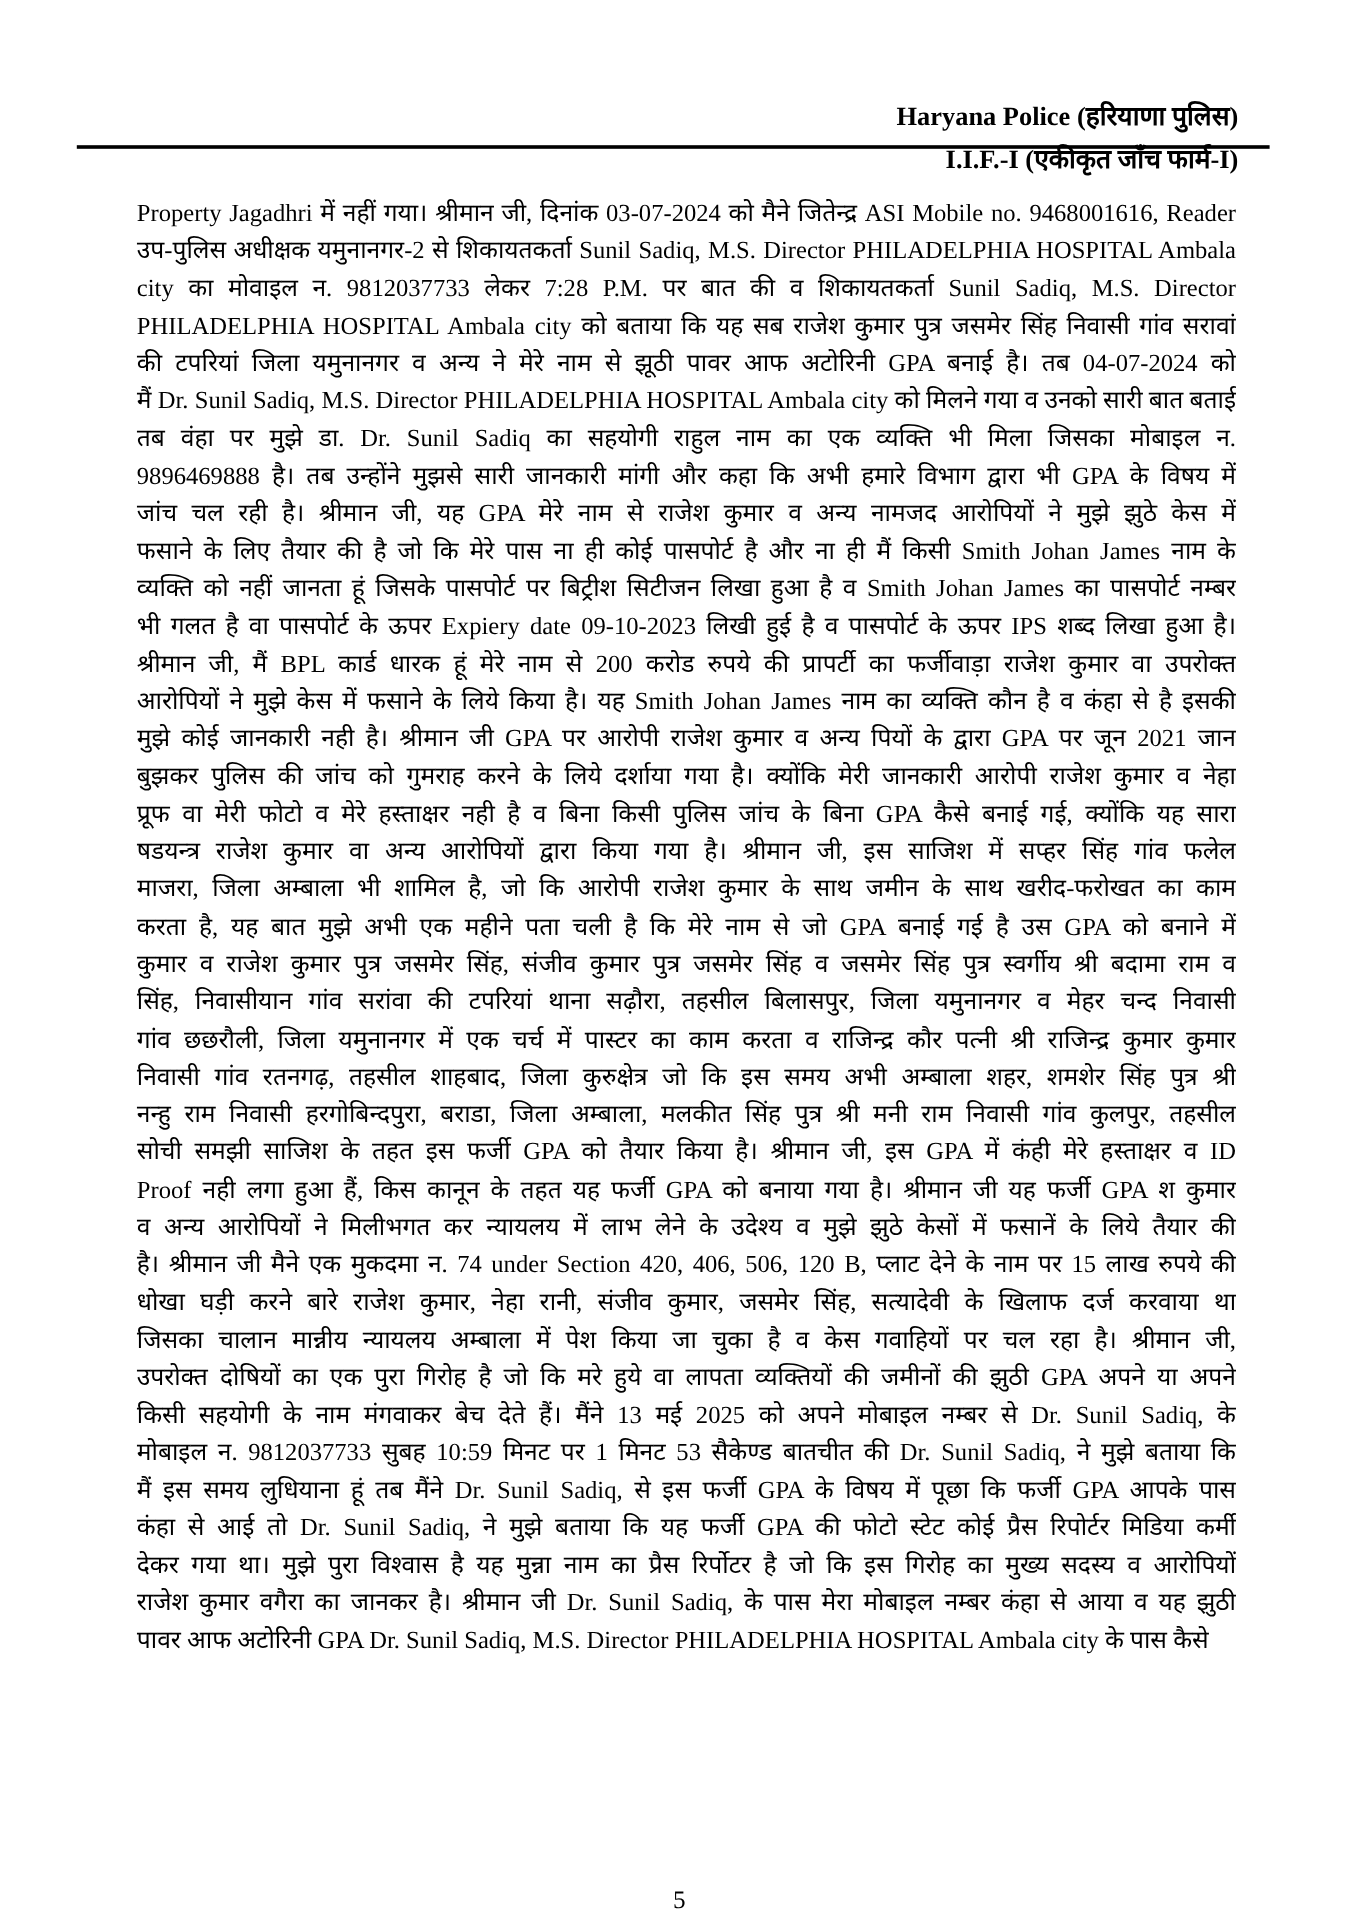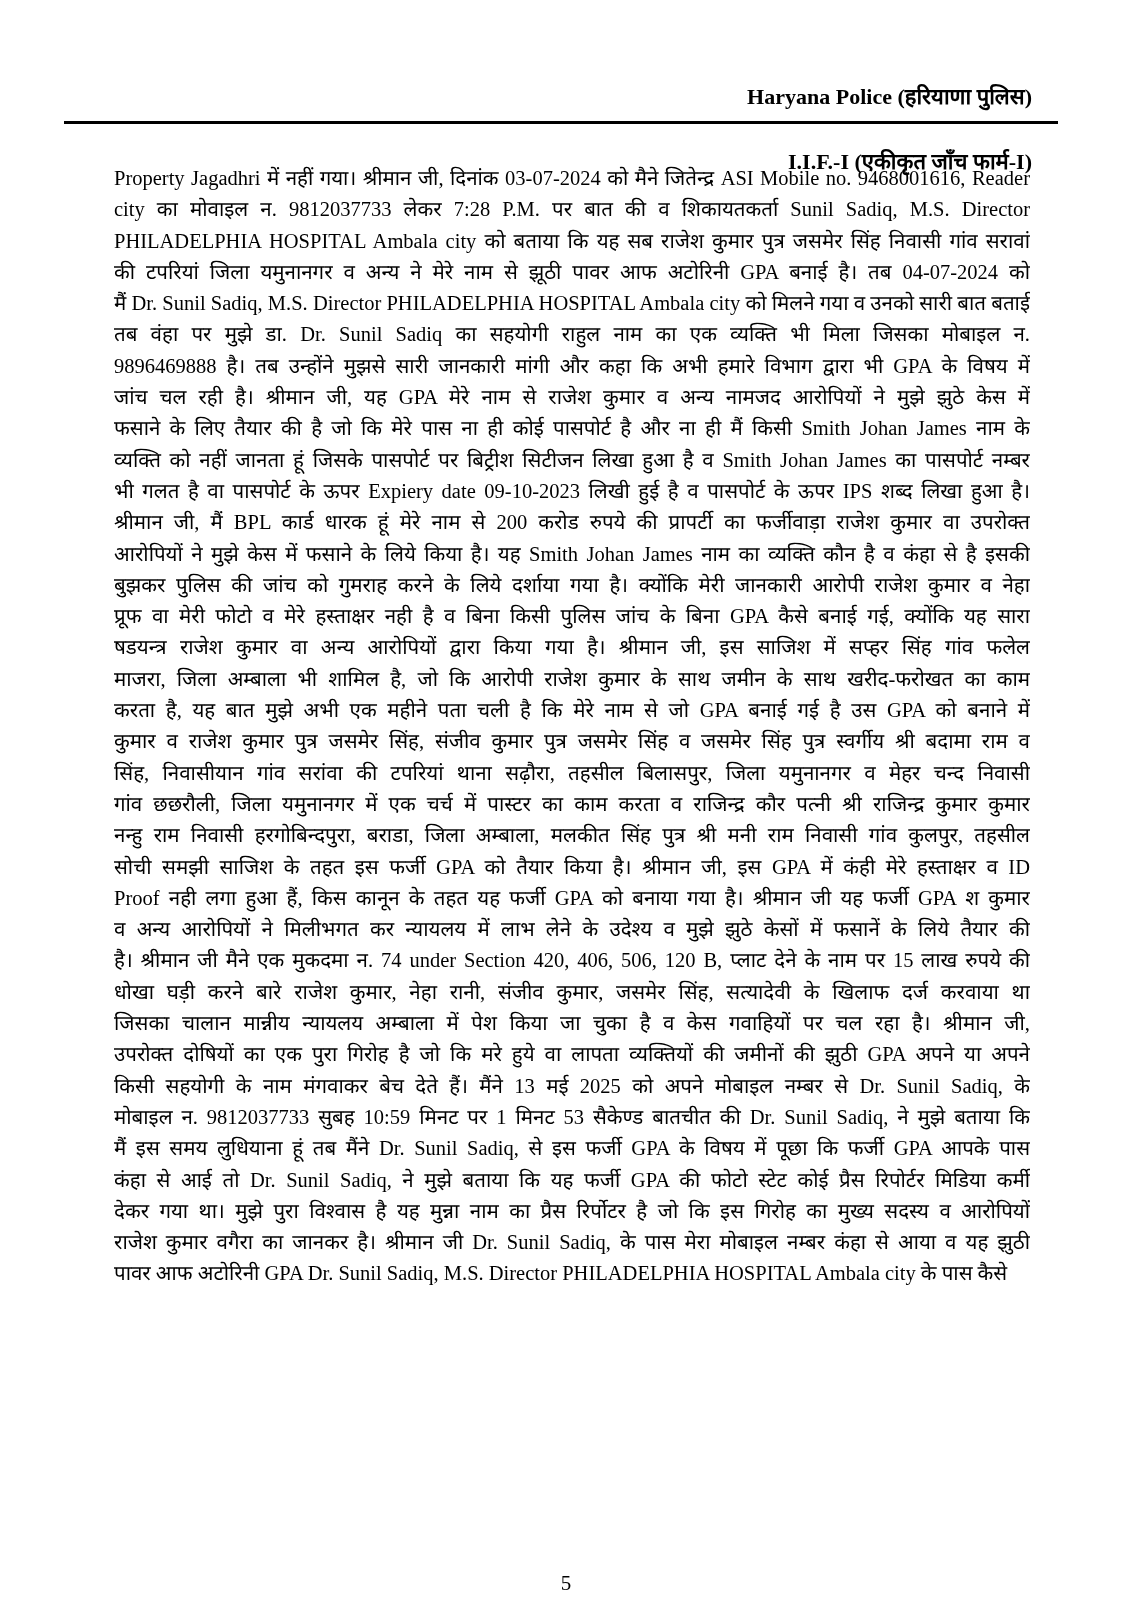--- a/index.html
+++ b/index.html
@@ -28,21 +28,21 @@
   .header-rule {
     position: absolute;
     top: 77px;
     left: 64px;
     width: 994px;
     height: 0;
     border-top: 3px solid #000000;
   }
   .form-title {
     position: absolute;
-    top: 101px;
+    top: 72px;
     right: 100px;
     font-size: 22px;
     font-weight: bold;
     white-space: nowrap;
   }
   .body-text {
     position: absolute;
     top: 119px;
     left: 114px;
     width: 916px;
@@ -76,20 +76,21 @@
 
   <div class="header-rule"></div>
 
   <div class="form-title">I.I.F.-I (एकीकृत जाँच फार्म-I)</div>
 
   <div class="body-text">
 
 
       <div class="line">Property Jagadhri में नहीं गया। श्रीमान जी, दिनांक 03-07-2024 को मैने जितेन्द्र ASI Mobile no. 9468001616, Reader</div>
 
+      <div class="line">उप-पुलिस अधीक्षक यमुनानगर-2 से शिकायतकर्ता Sunil Sadiq, M.S. Director PHILADELPHIA HOSPITAL Ambala</div>
 
       <div class="line">city का मोवाइल न. 9812037733 लेकर 7:28 P.M. पर बात की व शिकायतकर्ता Sunil Sadiq, M.S. Director</div>
 
       <div class="line">PHILADELPHIA HOSPITAL Ambala city को बताया कि यह सब राजेश कुमार पुत्र जसमेर सिंह निवासी गांव सरावां</div>
 
       <div class="line">की टपरियां जिला यमुनानगर व अन्य ने मेरे नाम से झूठी पावर आफ अटोरिनी GPA बनाई है। तब 04-07-2024 को</div>
 
       <div class="line">मैं Dr. Sunil Sadiq, M.S. Director PHILADELPHIA HOSPITAL Ambala city को मिलने गया व उनको सारी बात बताई</div>
 
       <div class="line">तब वंहा पर मुझे डा. Dr. Sunil Sadiq का सहयोगी राहुल नाम का एक व्यक्ति भी मिला जिसका मोबाइल न.</div>
@@ -101,40 +102,42 @@
       <div class="line">फसाने के लिए तैयार की है जो कि मेरे पास ना ही कोई पासपोर्ट है और ना ही मैं किसी Smith Johan James नाम के</div>
 
       <div class="line">व्यक्ति को नहीं जानता हूं जिसके पासपोर्ट पर बिट्रीश सिटीजन लिखा हुआ है व Smith Johan James का पासपोर्ट नम्बर</div>
 
       <div class="line">भी गलत है वा पासपोर्ट के ऊपर Expiery date 09-10-2023 लिखी हुई है व पासपोर्ट के ऊपर IPS शब्द लिखा हुआ है।</div>
 
       <div class="line">श्रीमान जी, मैं BPL कार्ड धारक हूं मेरे नाम से 200 करोड रुपये की प्रापर्टी का फर्जीवाड़ा राजेश कुमार वा उपरोक्त</div>
 
       <div class="line">आरोपियों ने मुझे केस में फसाने के लिये किया है। यह Smith Johan James नाम का व्यक्ति कौन है व कंहा से है इसकी</div>
 
+      <div class="line">मुझे कोई जानकारी नही है। श्रीमान जी GPA पर आरोपी राजेश कुमार व अन्य पियों के द्वारा GPA पर जून 2021 जान</div>
 
       <div class="line">बुझकर पुलिस की जांच को गुमराह करने के लिये दर्शाया गया है। क्योंकि मेरी जानकारी आरोपी राजेश कुमार व नेहा</div>
 
 
       <div class="line">प्रूफ वा मेरी फोटो व मेरे हस्ताक्षर नही है व बिना किसी पुलिस जांच के बिना GPA कैसे बनाई गई, क्योंकि यह सारा</div>
 
       <div class="line">षडयन्त्र राजेश कुमार वा अन्य आरोपियों द्वारा किया गया है। श्रीमान जी, इस साजिश में सप्हर सिंह गांव फलेल</div>
 
       <div class="line">माजरा, जिला अम्बाला भी शामिल है, जो कि आरोपी राजेश कुमार के साथ जमीन के साथ खरीद-फरोखत का काम</div>
 
       <div class="line">करता है, यह बात मुझे अभी एक महीने पता चली है कि मेरे नाम से जो GPA बनाई गई है उस GPA को बनाने में</div>
 
 
       <div class="line">कुमार व राजेश कुमार पुत्र जसमेर सिंह, संजीव कुमार पुत्र जसमेर सिंह व जसमेर सिंह पुत्र स्वर्गीय श्री बदामा राम व</div>
 
 
       <div class="line">सिंह, निवासीयान गांव सरांवा की टपरियां थाना सढ़ौरा, तहसील बिलासपुर, जिला यमुनानगर व मेहर चन्द निवासी</div>
 
       <div class="line">गांव छछरौली, जिला यमुनानगर में एक चर्च में पास्टर का काम करता व राजिन्द्र कौर पत्नी श्री राजिन्द्र कुमार कुमार</div>
 
+      <div class="line">निवासी गांव रतनगढ़, तहसील शाहबाद, जिला कुरुक्षेत्र जो कि इस समय अभी अम्बाला शहर, शमशेर सिंह पुत्र श्री</div>
 
       <div class="line">नन्हु राम निवासी हरगोबिन्दपुरा, बराडा, जिला अम्बाला, मलकीत सिंह पुत्र श्री मनी राम निवासी गांव कुलपुर, तहसील</div>
 
 
       <div class="line">सोची समझी साजिश के तहत इस फर्जी GPA को तैयार किया है। श्रीमान जी, इस GPA में कंही मेरे हस्ताक्षर व ID</div>
 
       <div class="line">Proof नही लगा हुआ हैं, किस कानून के तहत यह फर्जी GPA को बनाया गया है। श्रीमान जी यह फर्जी GPA श कुमार</div>
 
       <div class="line">व अन्य आरोपियों ने मिलीभगत कर न्यायलय में लाभ लेने के उदेश्य व मुझे झुठे केसों में फसानें के लिये तैयार की</div>
 

